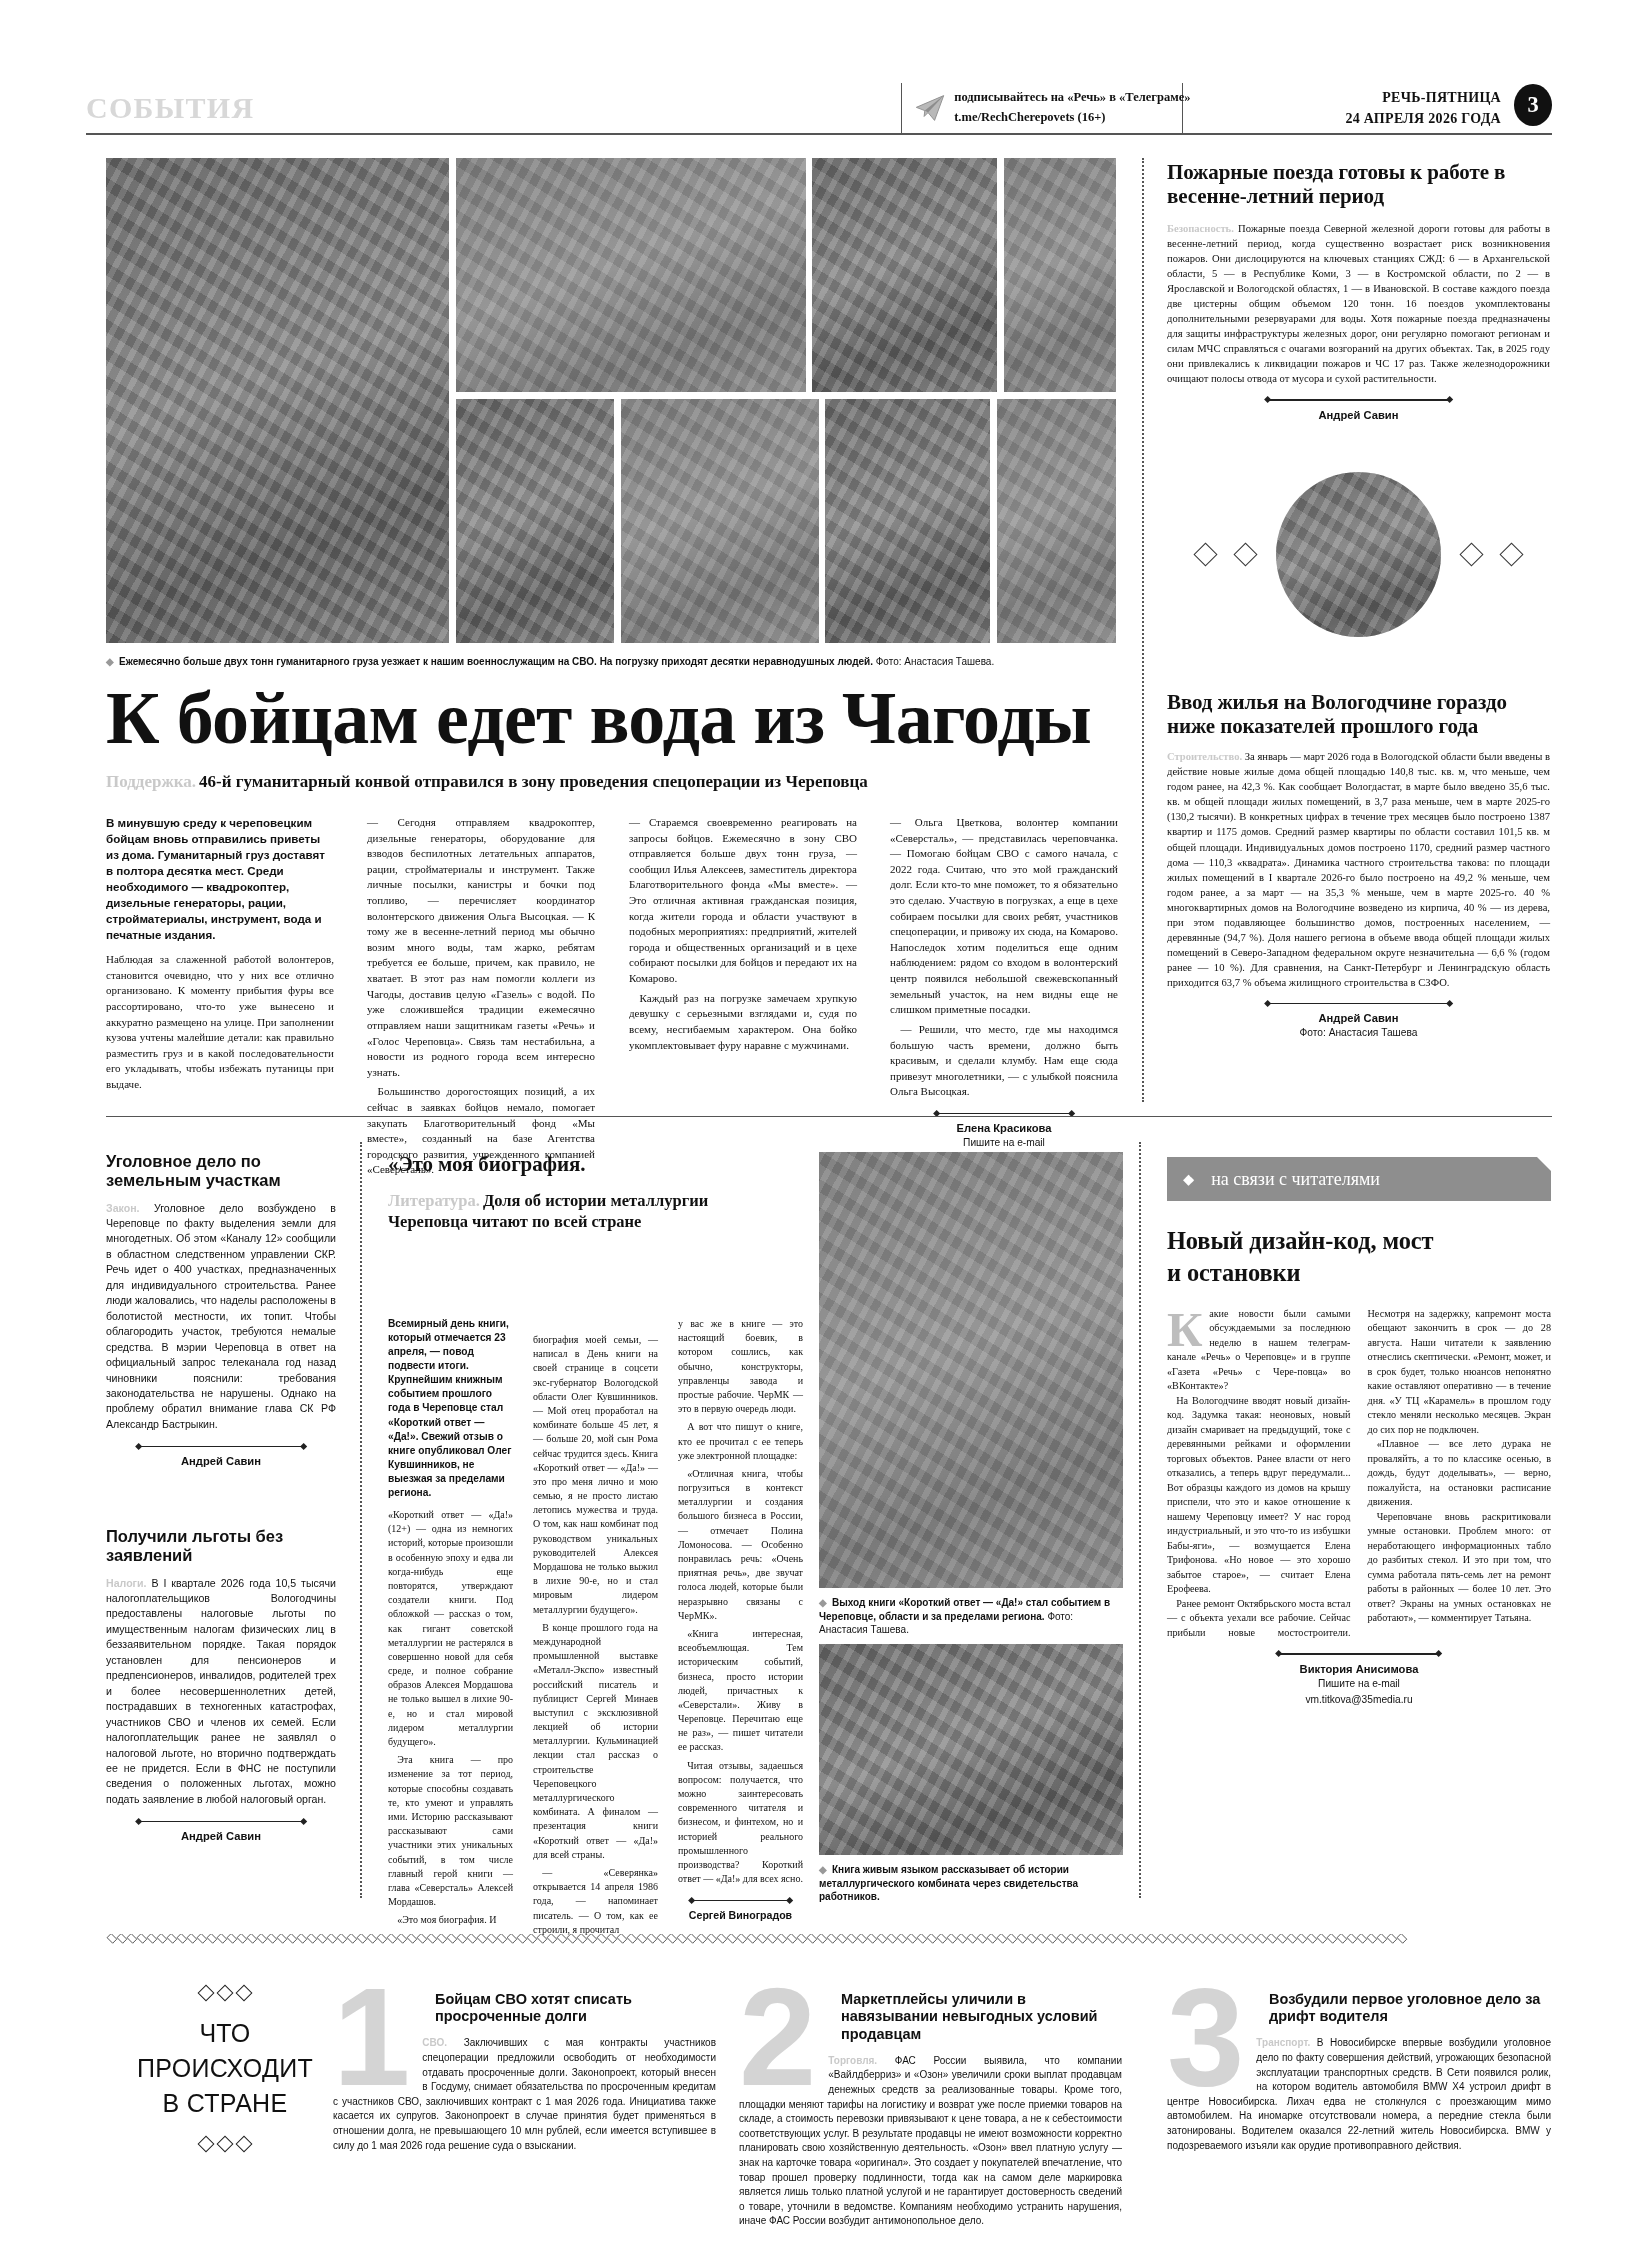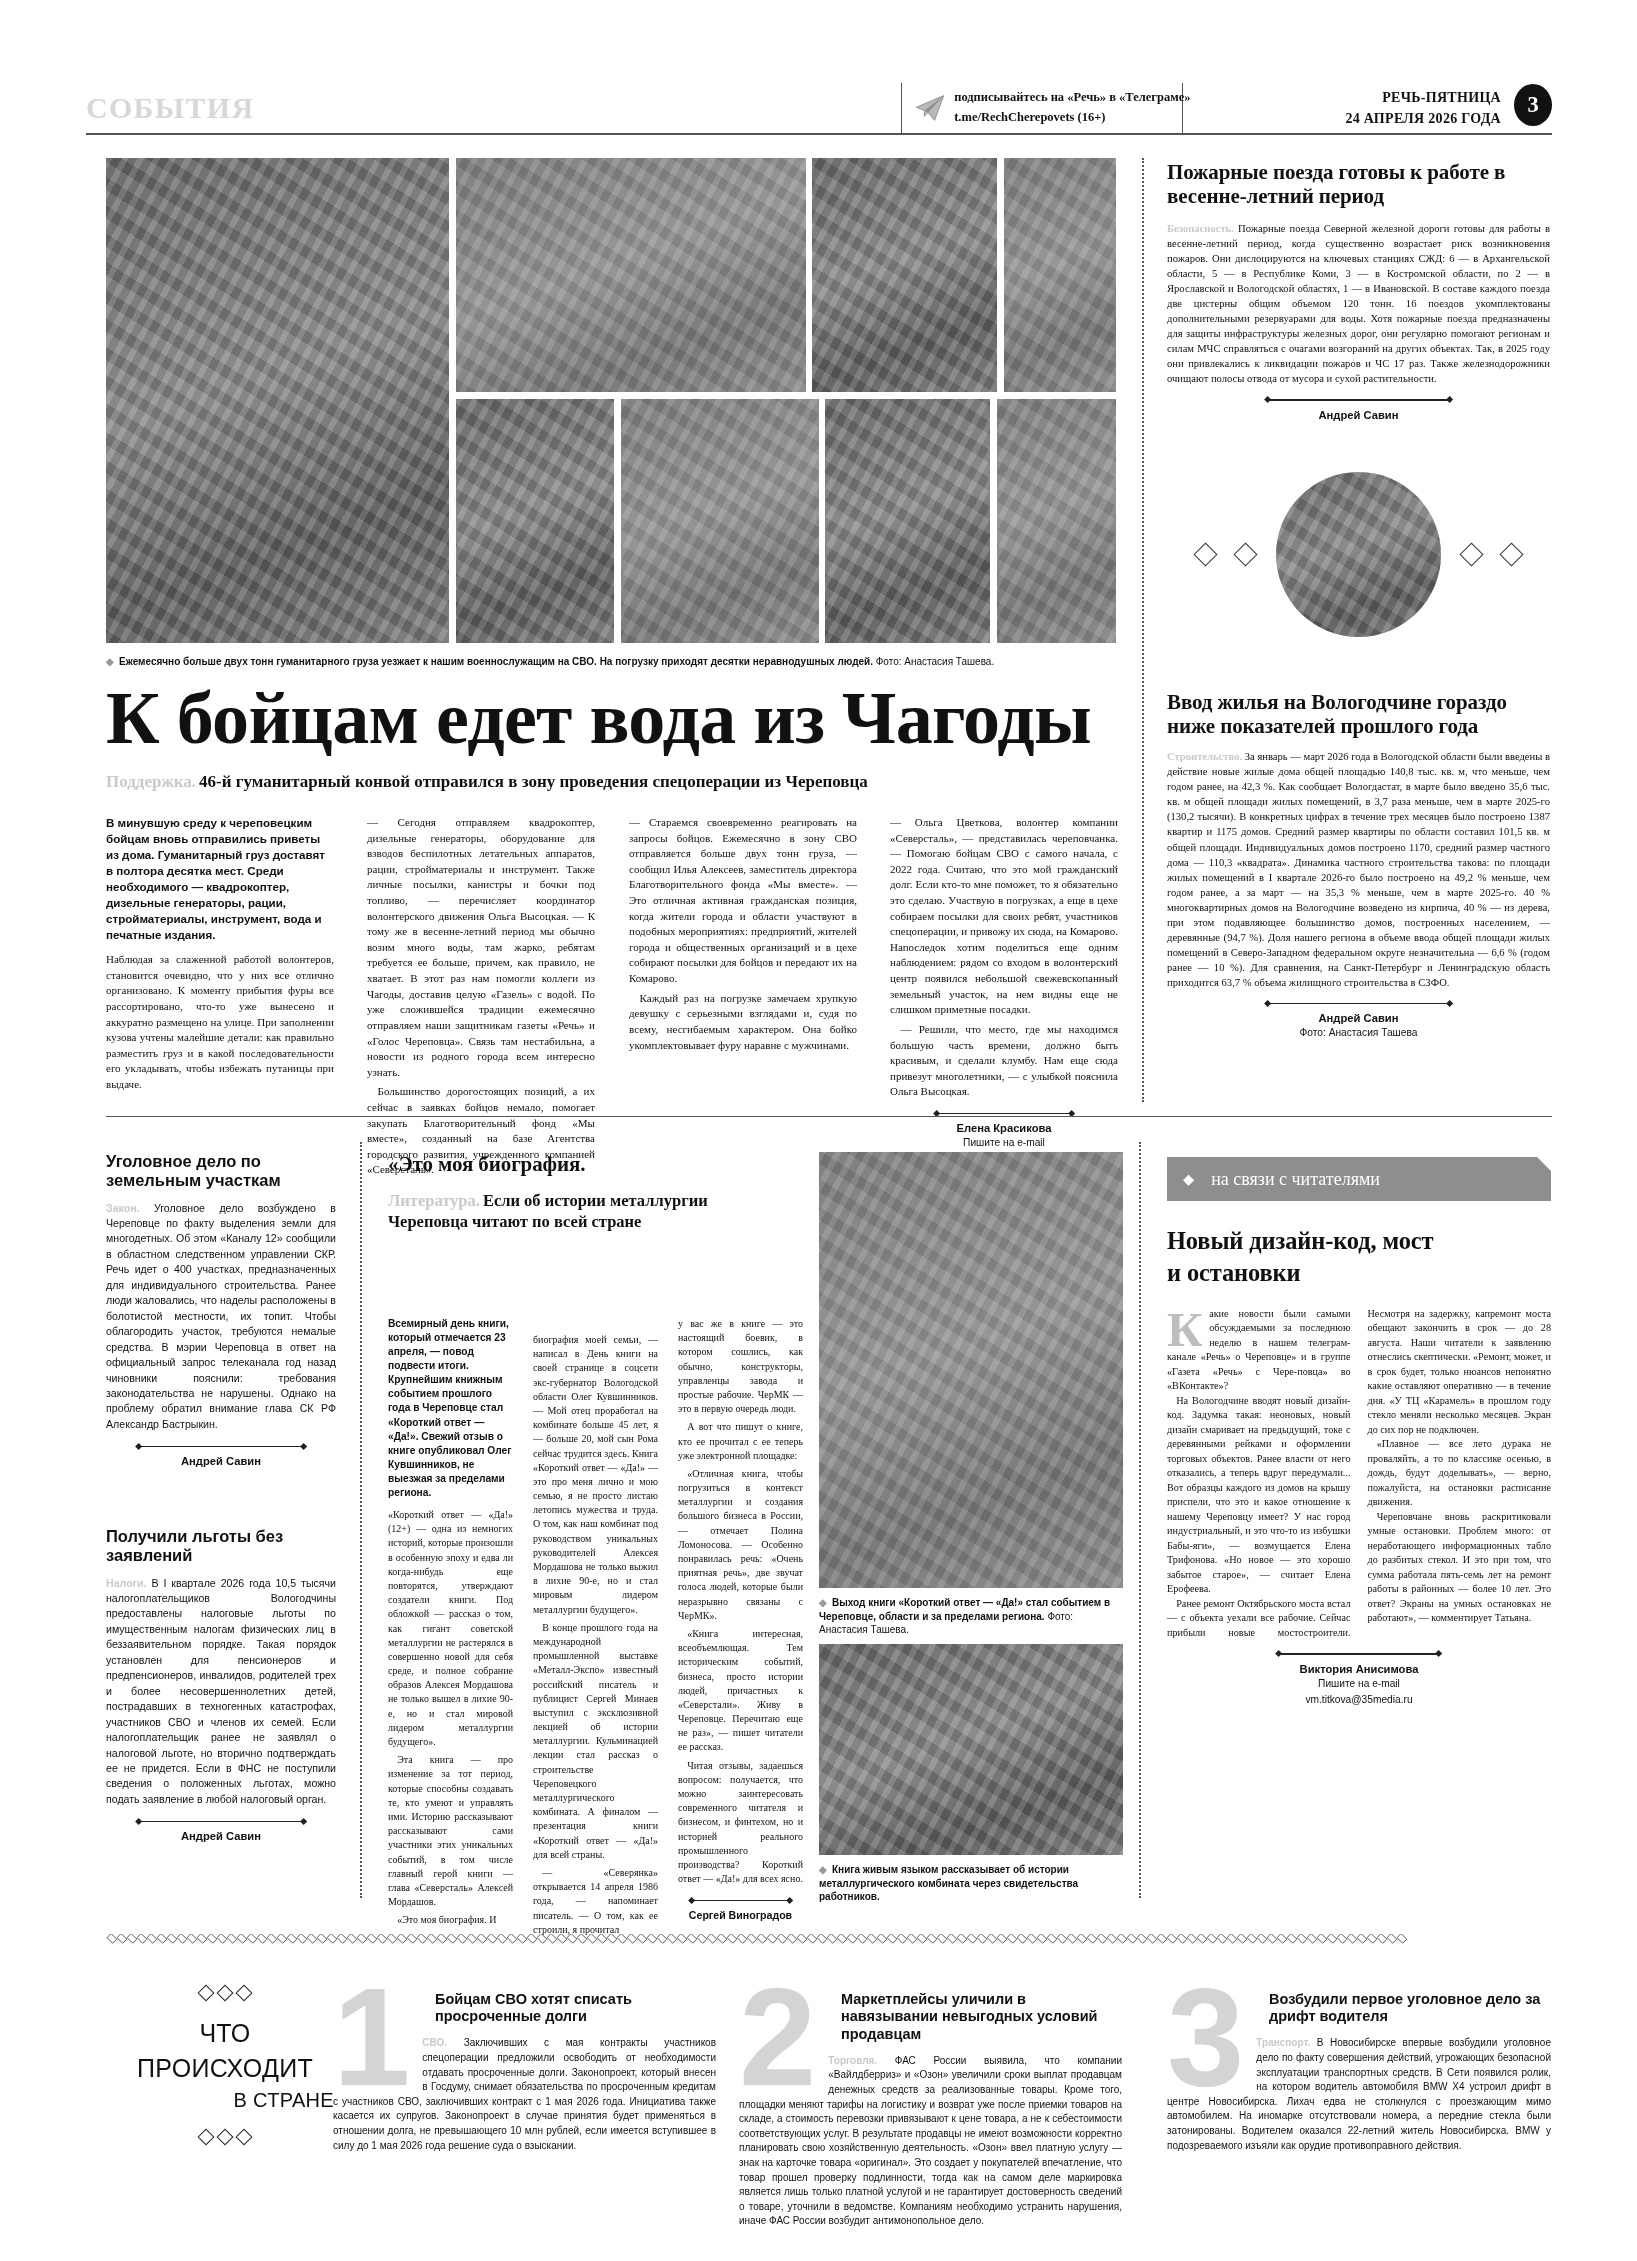--- a/index.html
+++ b/index.html
@@ -331,21 +331,21 @@
     </div>
   </div>
 
   <div class="dotted-v" style="left:360px; top:1142px; height:756px;"></div>
 
   <div style="position:absolute; left:388px; top:1152px; width:733px;">
     <div style="width:475px;">
       <h2 class="hd-slab" style="font-size:21px; line-height:1.18;">«Это моя биография.</h2>
       <div style="margin-top:14.5px;">
         <span class="subhead kicker" style="font-size:16.5px;">Литература.</span>
-        <span class="subhead" style="font-size:16.5px;">Если об истории металлургии</span>
+        <span class="subhead" style="font-size:16.5px;">Доля об истории металлургии</span>
         <div class="subhead" style="font-size:16.5px;">Череповца читают по всей стране</div>
       </div>
     </div>
   </div>
 
   <div class="photo lite" style="left:819px; top:1152px; width:304px; height:436px;"></div>
   <div class="capt" style="position:absolute; left:819px; top:1596px; width:304px;">
     <span class="dia">◆</span><span>Выход книги «Короткий ответ — «Да!» стал событием в Череповце, области и за пределами региона.</span>
     <span class="phot">Фото: Анастасия Ташева.</span>
   </div>
@@ -545,21 +545,21 @@
   </div>
 
   <div style="position:absolute; left:116px; top:1987px; width:218px; text-align:center;">
     <div class="diamond-row" style="margin-bottom:17px;">
       <span class="dm"></span>
       <span class="dm"></span>
       <span class="dm"></span>
     </div>
     <div class="hd-slab" style="font-size:25px; line-height:1.4; letter-spacing:0.3px;">ЧТО</div>
     <div class="hd-slab" style="font-size:25px; line-height:1.4; letter-spacing:0.3px;">ПРОИСХОДИТ</div>
-    <div class="hd-slab" style="font-size:20px; line-height:1.4; letter-spacing:0.3px;text-align:right;">В СТРАНЕ</div>
+    <div class="hd-slab" style="font-size:25px; line-height:1.4; letter-spacing:0.3px;">В СТРАНЕ</div>
     <div class="diamond-row" style="margin-top:17px;">
       <span class="dm"></span>
       <span class="dm"></span>
       <span class="dm"></span>
     </div>
   </div>
 
   <div style="position:absolute; left:333px; top:1991px; width:383px;">
     <span class="bignum">1</span>
     <h2 class="hd" style="font-size:14.5px; line-height:1.2; margin-left:102px;">Бойцам СВО хотят списать просроченные долги</h2>

